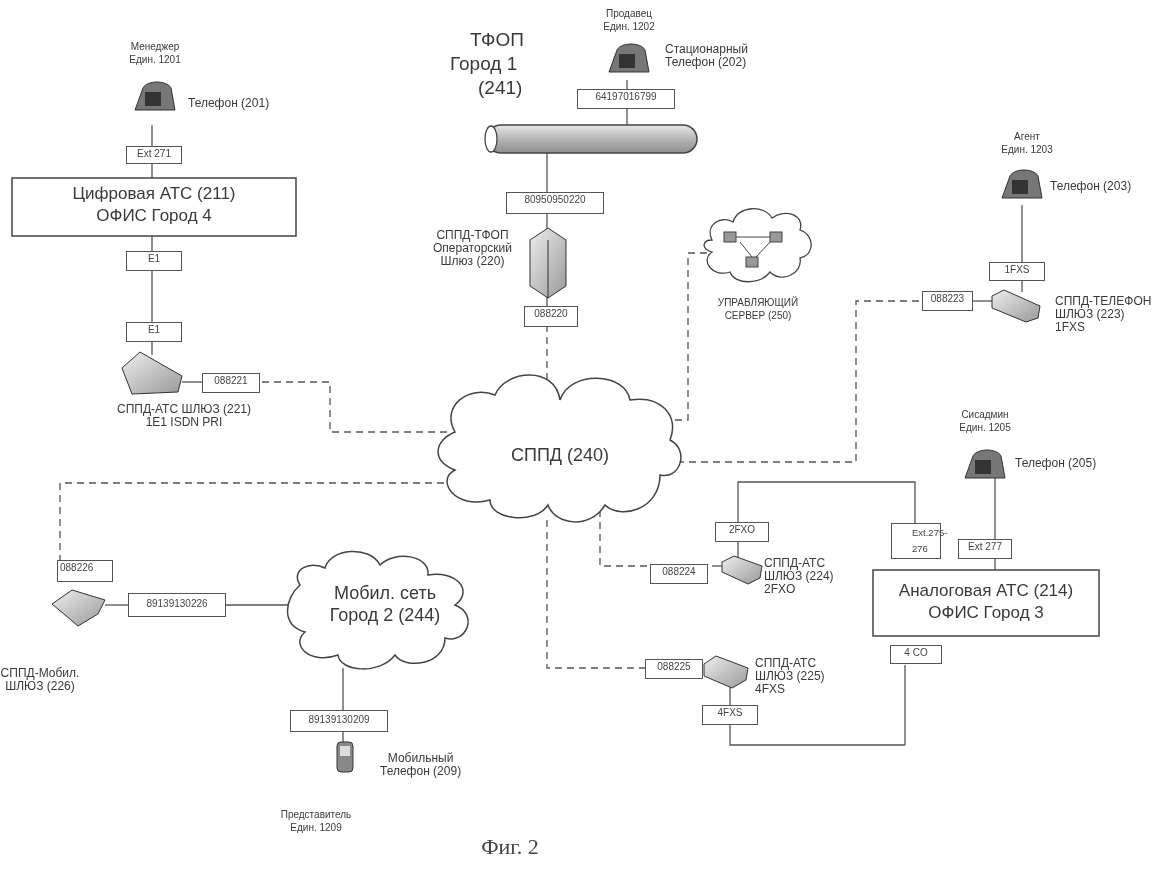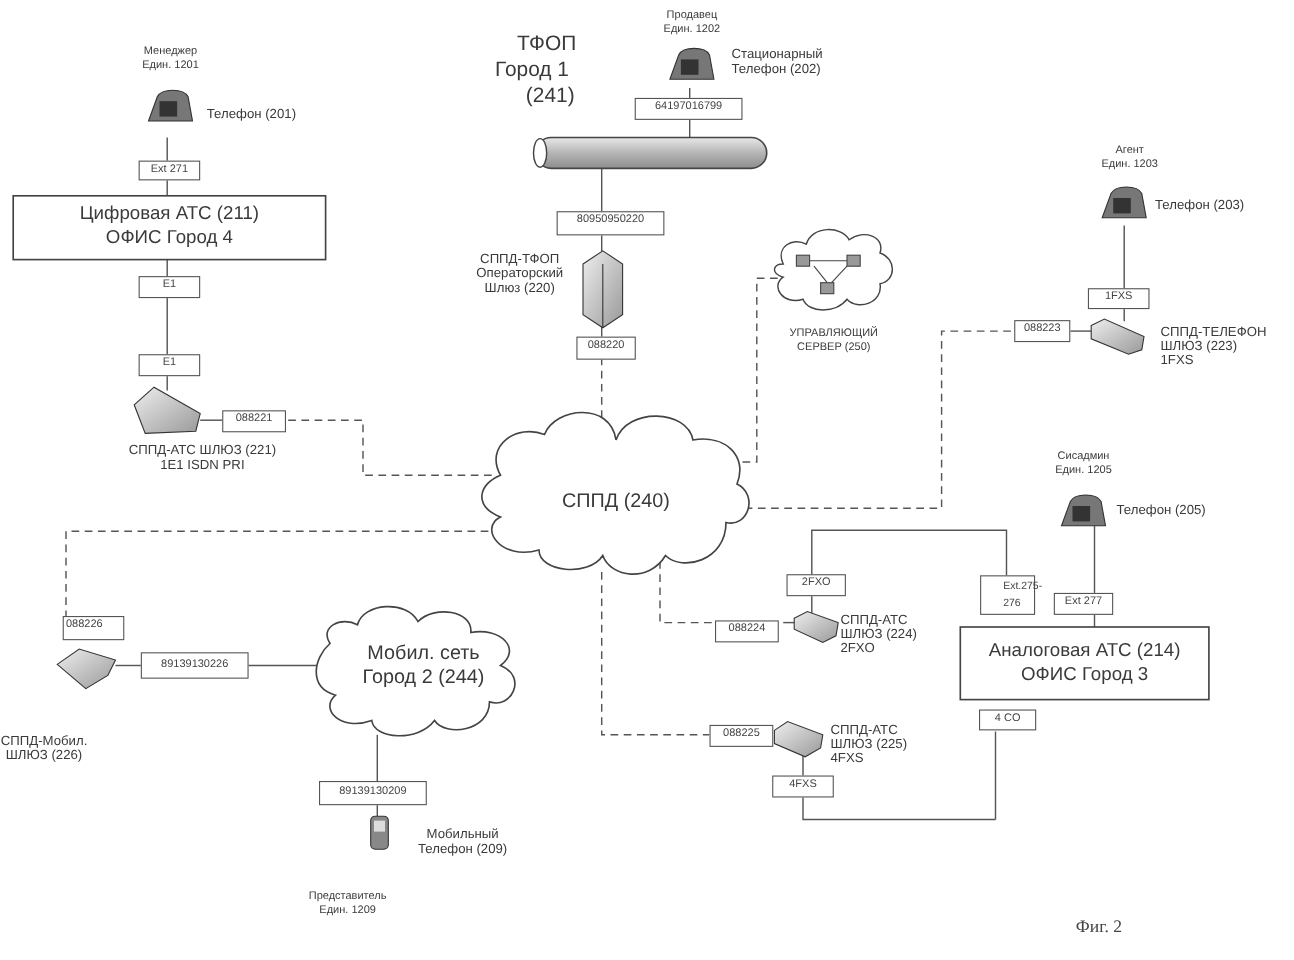--- a/index.html
+++ b/index.html
@@ -5,22 +5,22 @@
   html, body { margin: 0; padding: 0; background: #ffffff; }
   body { width: 1176px; height: 873px; position: relative; overflow: hidden;
          font-family: "Liberation Sans", sans-serif; color: #333; }
   svg#diagram { position: absolute; left: 0; top: 0; }
   .lbl { position: absolute; font-size: 12px; color: #3a3a3a; white-space: nowrap; line-height: 13px; }
   .lbl.c { text-align: center; transform: translateX(-50%); }
   .lbl.sm { font-size: 10px; }
   .box { position: absolute; border: 1.5px solid #555; background: #fff; font-size: 10px;
          color: #444; text-align: center; box-sizing: border-box; line-height: 14px; }
   .big { position: absolute; font-size: 17px; color: #3a3a3a; text-align: center; line-height: 22px; }
-  .caption { position: absolute; left: 0; width: 1020px; top: 834px; text-align: right;
-             font-family: "Liberation Serif", serif; font-size: 16px; color: #444; }
+  .caption { position: absolute; left: 0; width: 1020px; top: 834px; text-align: center;
+             font-family: "Liberation Serif", serif; font-size: 22px; color: #444; }
 </style>
 </head>
 <body>
 
 <svg id="diagram" width="1176" height="873" viewBox="0 0 1176 873">
   <defs>
     <linearGradient id="tube" x1="0" y1="0" x2="0" y2="1">
       <stop offset="0" stop-color="#e8e8e8"></stop>
         <stop offset="0.5" stop-color="#b5b5b5"></stop>
         <stop offset="1" stop-color="#8e8e8e"></stop>

